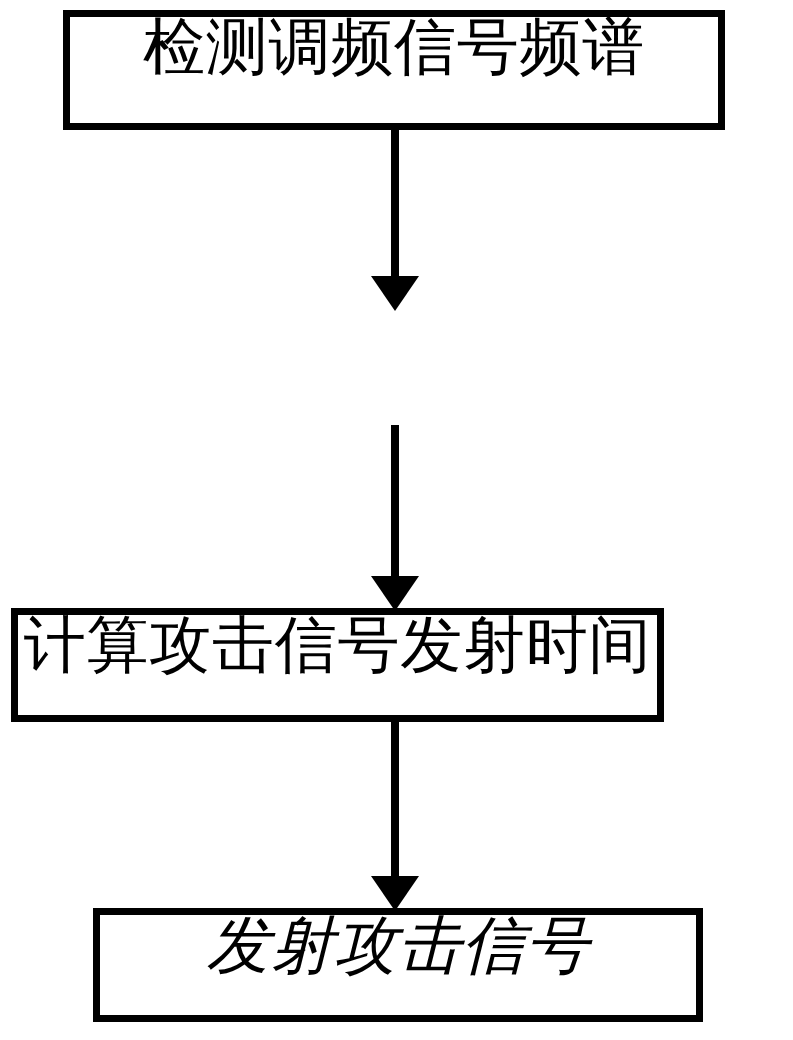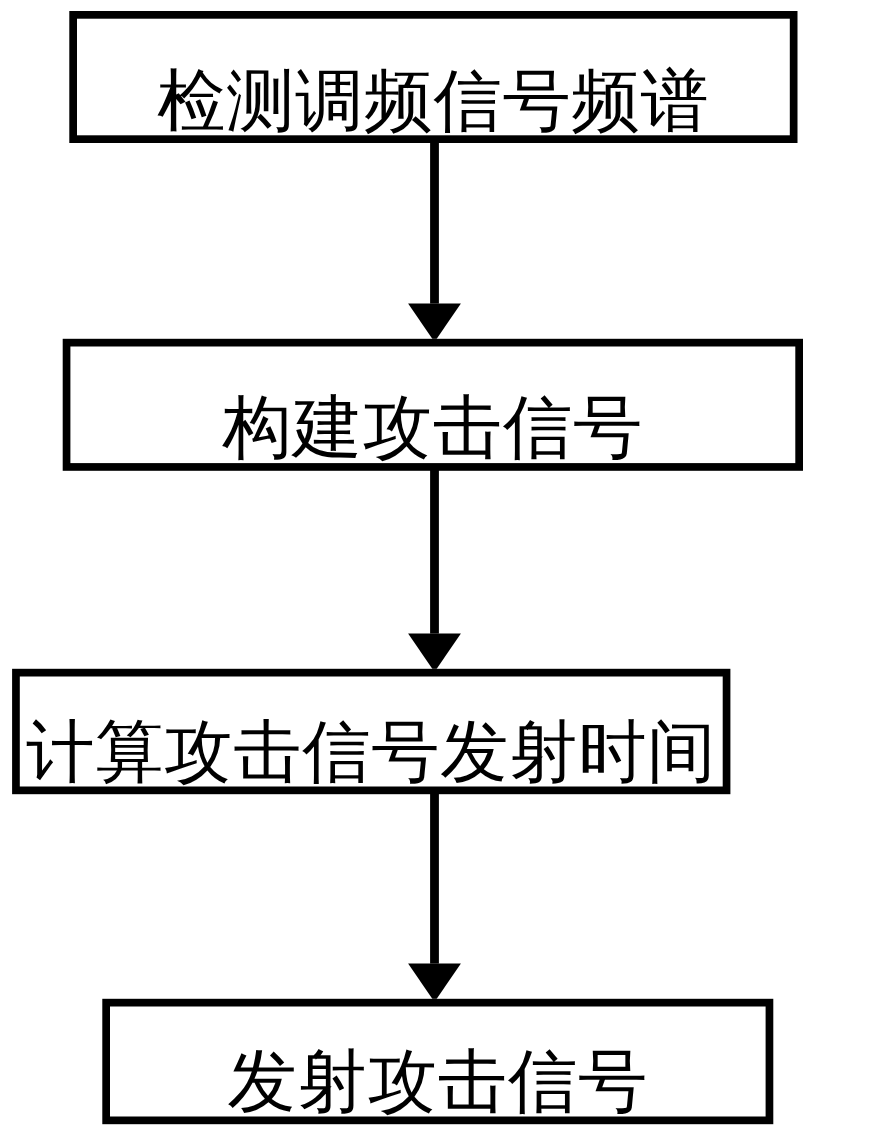--- a/index.html
+++ b/index.html
@@ -20,21 +20,21 @@
     overflow: hidden;
   }
 
   
   .flow-box {
     position: absolute;
     box-sizing: border-box;
     background: #ffffff;
     border: 7px solid #000000;
     display: flex;
-    align-items: flex-end;
+    align-items: flex-start;
     justify-content: center;
   }
 
   .flow-box-label {
     font-family: "DejaVu Sans", "Liberation Sans", sans-serif;
     color: #000000;
     font-weight: 400;
     line-height: 1;
     white-space: nowrap;
     letter-spacing: 0.012em;
@@ -44,21 +44,21 @@
 
   
   #box-1 { left: 63px;  top: 10px;   width: 662px; height: 120px; }
   #box-2 { left: 57px;  top: 308px;  width: 673px; height: 120px; }
   #box-3 { left: 11px;  top: 608px;  width: 653px; height: 114px; }
   #box-4 { left: 93px;  top: 908px;  width: 610px; height: 114px; }
 
   #box-1 .flow-box-label { font-size: 62px; }
   #box-2 .flow-box-label { font-size: 63px; }
   #box-3 .flow-box-label { font-size: 62px; }
-  #box-4 .flow-box-label { font-size: 63px; }
+  #box-4 .flow-box-label { font-size: 63px; font-style: italic; }
 
   
   .flow-arrow {
     position: absolute;
     width: 56px;
   }
   .flow-arrow .arrow-stem {
     position: absolute;
     left: 50%;
     top: 0;
@@ -95,23 +95,20 @@
 
   <div class="flow-box" id="box-1">
     <span class="flow-box-label">检测调频信号频谱</span>
   </div>
 
   <div class="flow-arrow" id="arrow-1">
     <div class="arrow-stem"></div>
     <div class="arrow-head"></div>
   </div>
 
-  <div class="flow-box" id="box-2">
-    <span class="flow-box-label">构建攻击信号</span>
-  </div>
 
   <div class="flow-arrow" id="arrow-2">
     <div class="arrow-stem"></div>
     <div class="arrow-head"></div>
   </div>
 
   <div class="flow-box" id="box-3">
     <span class="flow-box-label">计算攻击信号发射时间</span>
   </div>
 

